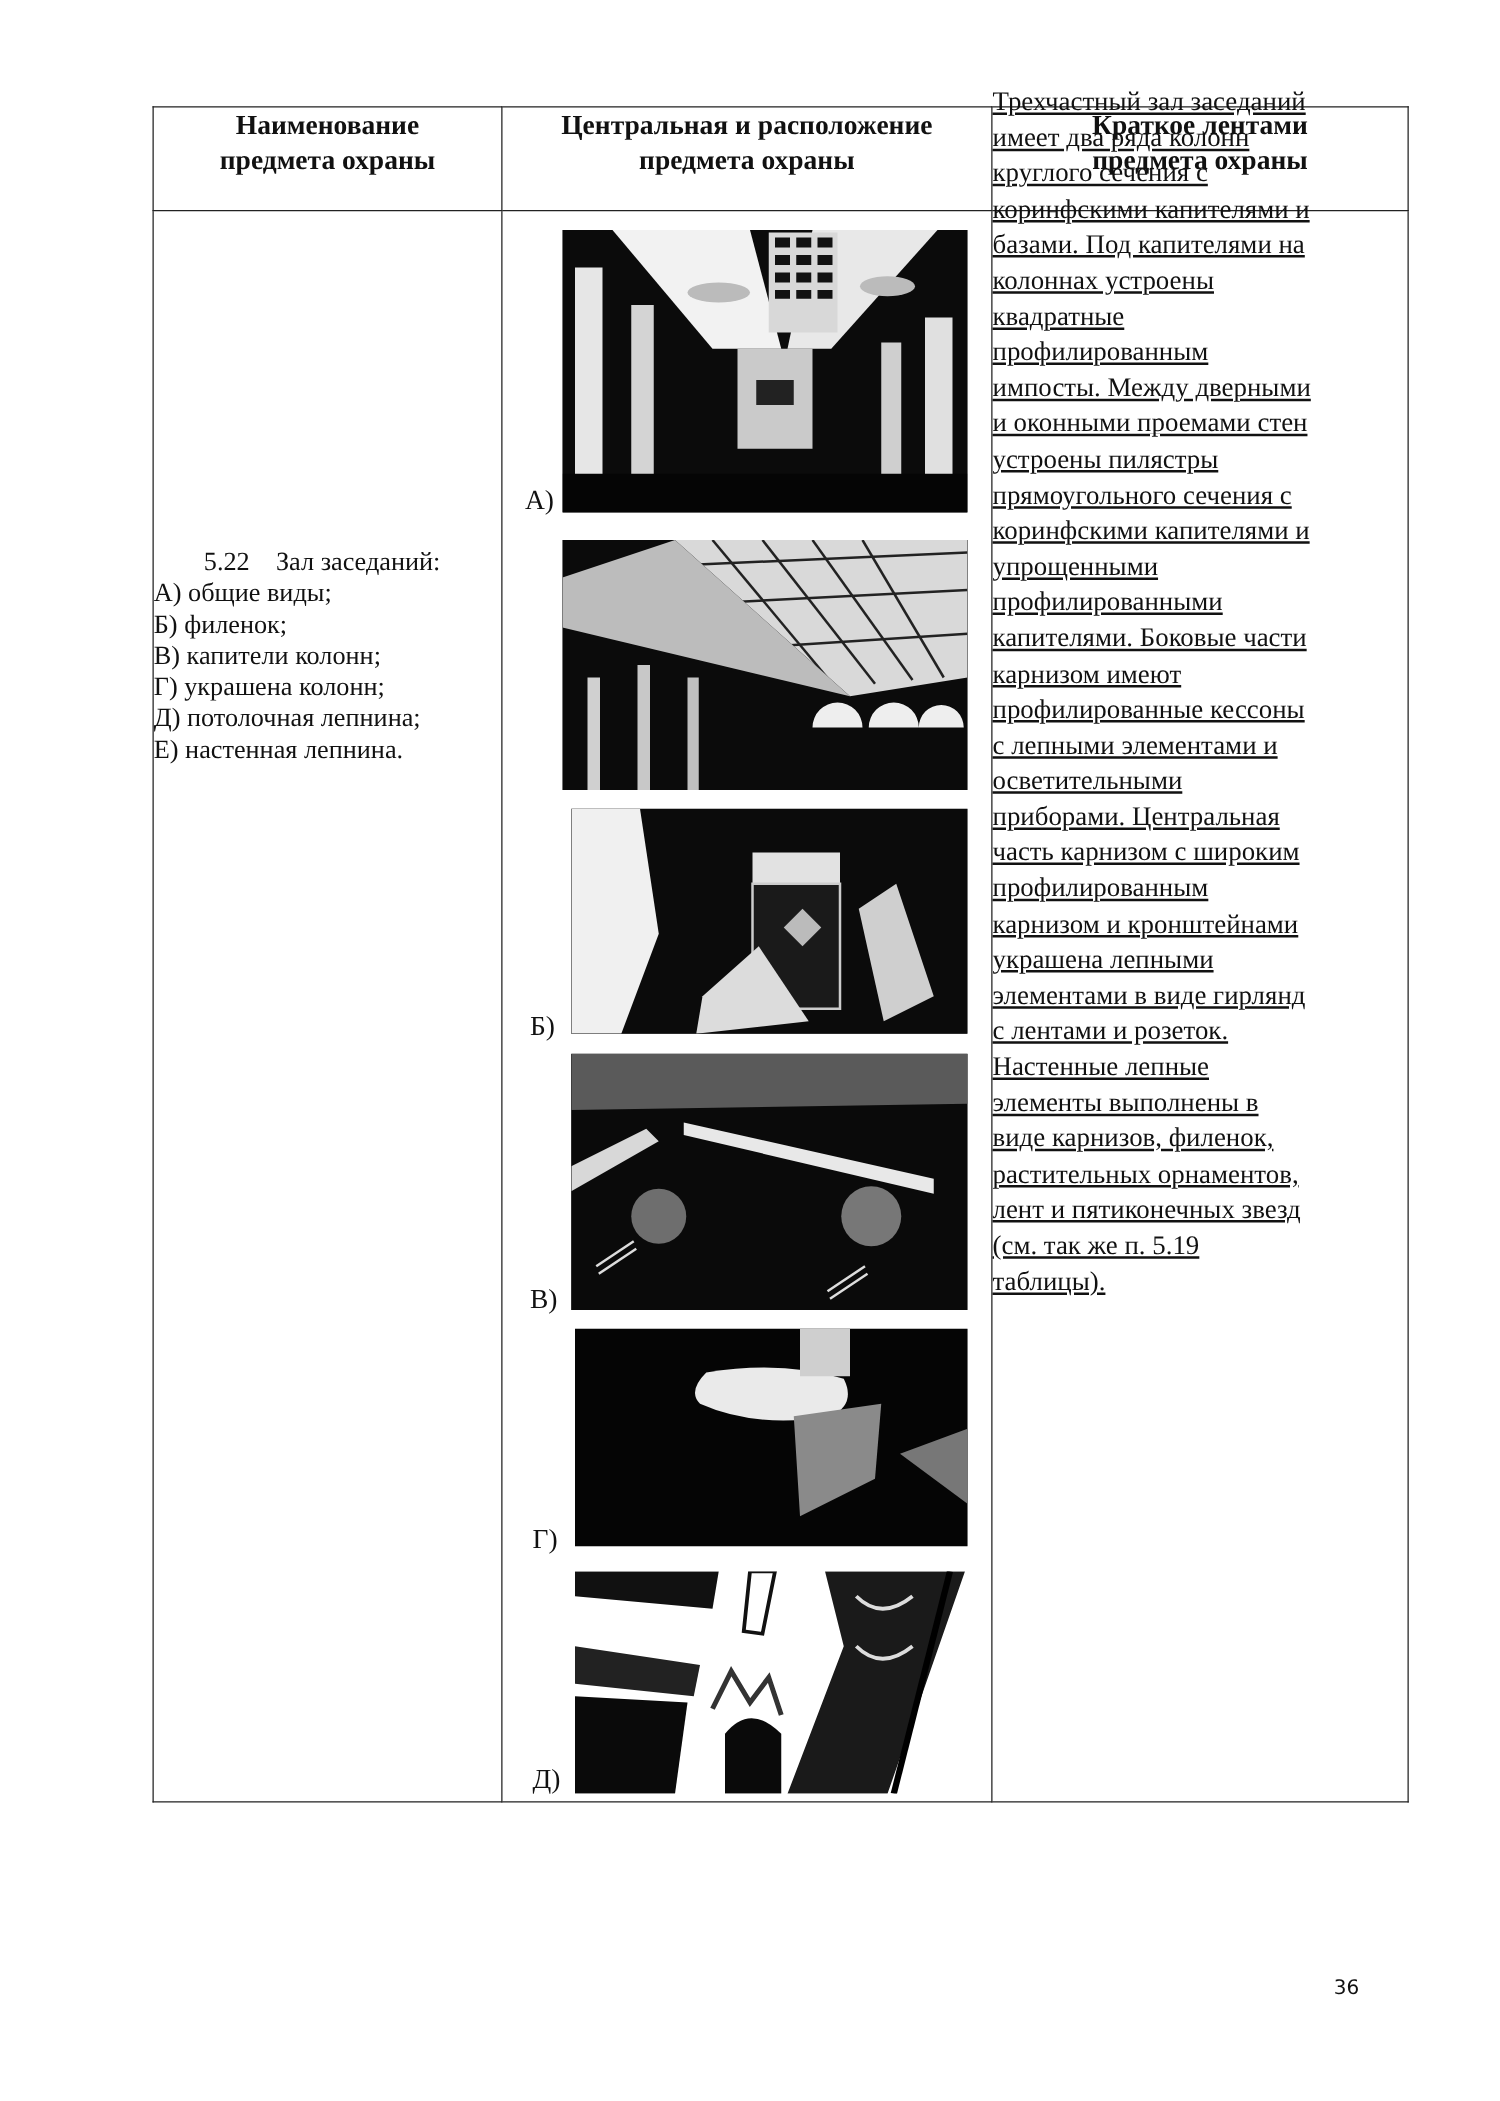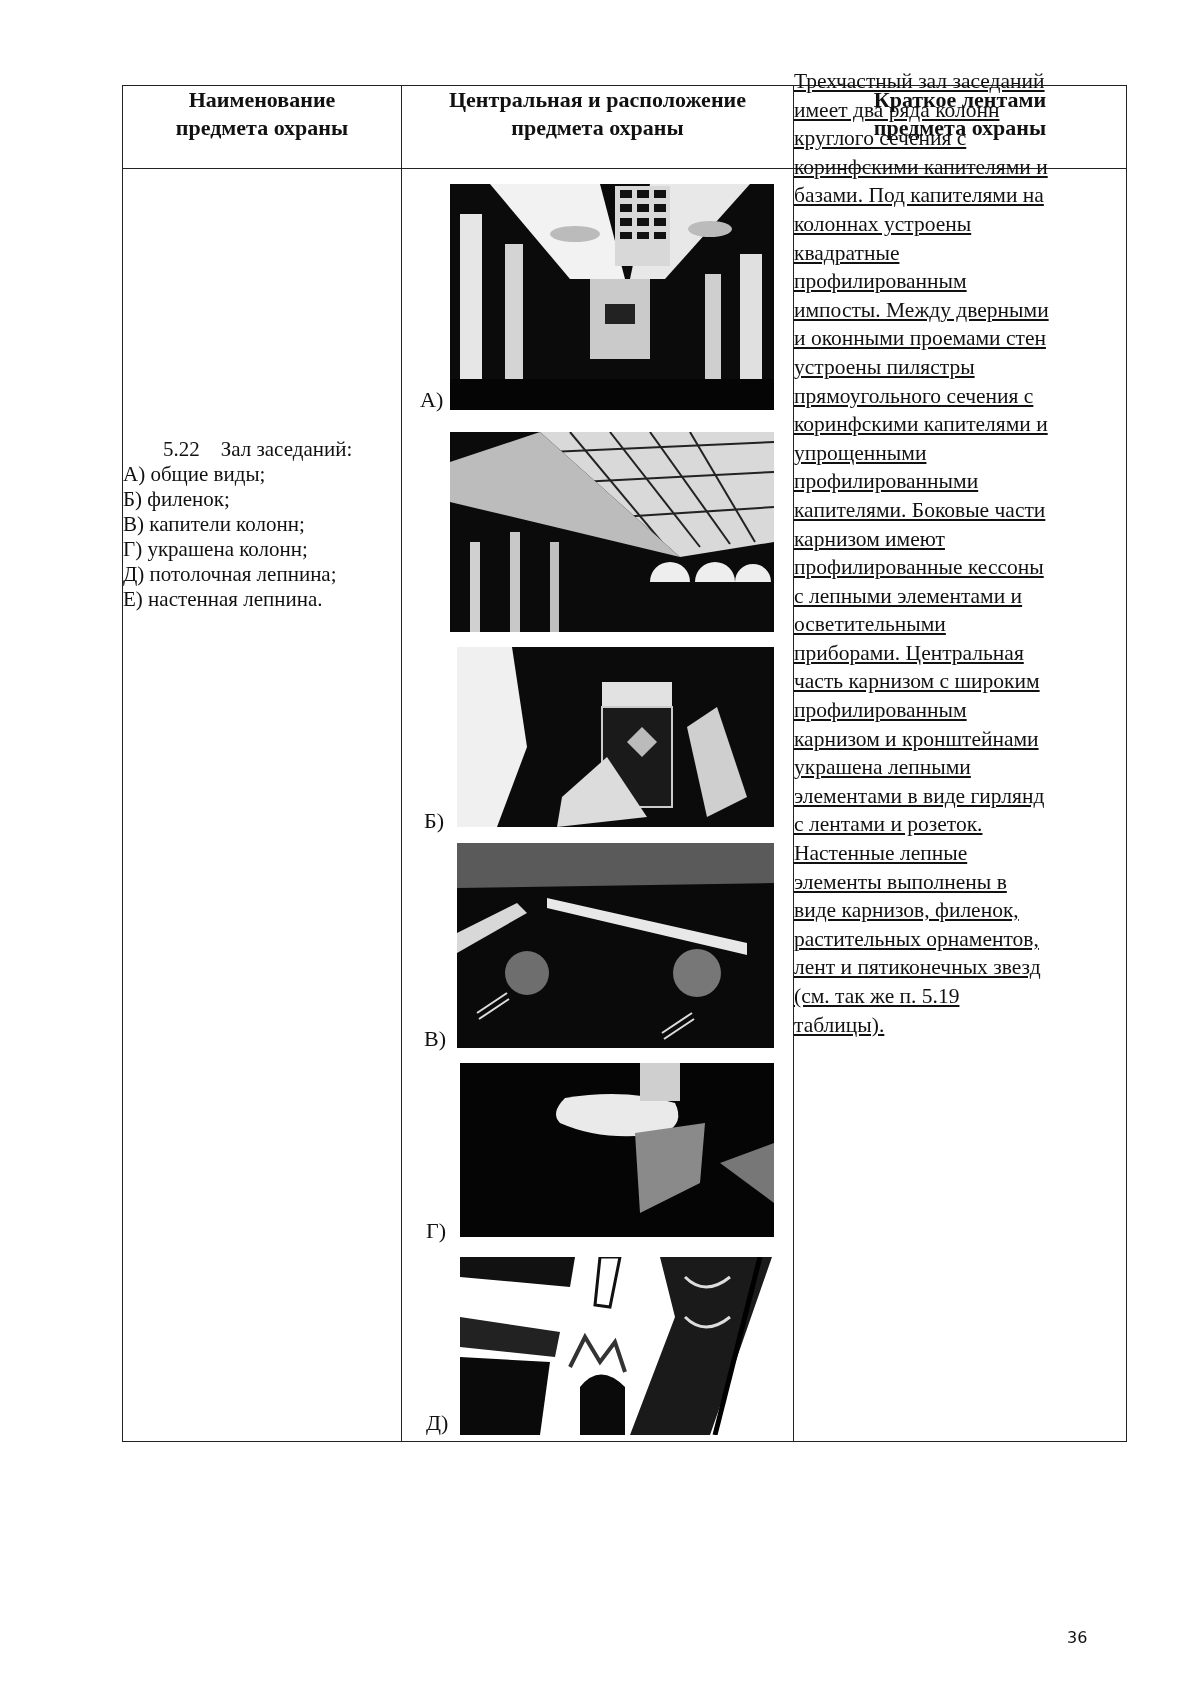--- a/index.html
+++ b/index.html
@@ -28,21 +28,21 @@
 
   td.image-cell { position: relative; }
   .photo { position: absolute; background: #0a0a0a; overflow: hidden; }
   .photo-label { position: absolute; font-size: 22px; line-height: 24px; }
 
   td.desc-cell { vertical-align: middle; padding: 0 6px 0 11px; text-decoration: underline; }
   .desc-text { font-size: 21.5px; line-height: 28.6px; margin-top: -102px; }
 
   .page-number { position: absolute; left: 1067px; top: 1580px;
                  font-family: "DejaVu Sans", "Liberation Sans", sans-serif;
-                 font-size: 16px; color: #111; margin-top: 48px; }
+                 font-size: 16px; color: #111; }
 </style>
 </head>
 <body>
 
 <div class="page">
 
   <table class="protect">
     <colgroup>
         <col class="c1">
         <col class="c2">

